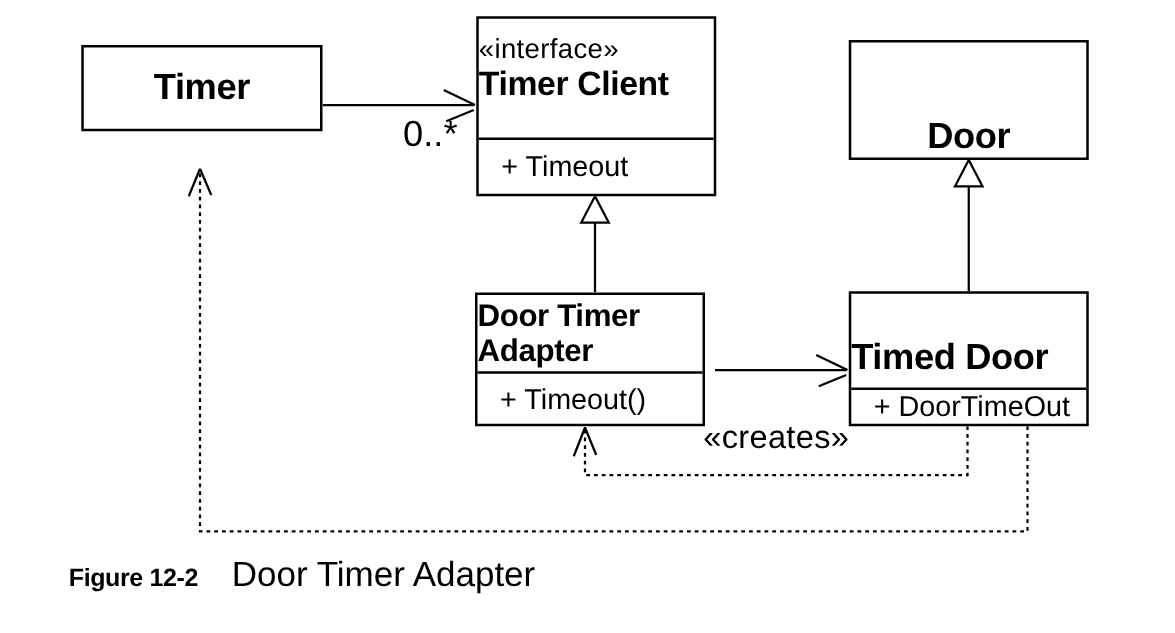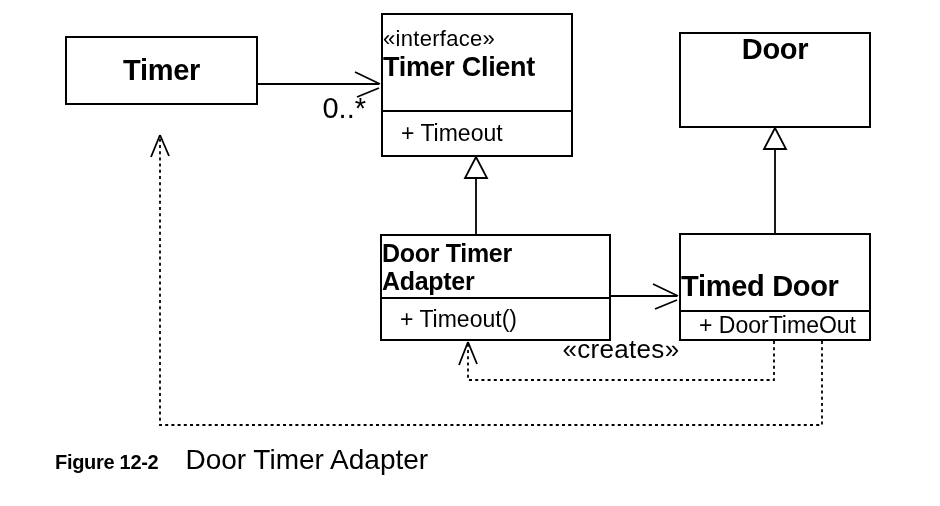--- a/index.html
+++ b/index.html
@@ -23,22 +23,22 @@
   .name-big{font-size:29px;font-weight:bold;letter-spacing:-0.3px;line-height:1.1;}
   .name-mid{font-size:27px;font-weight:bold;letter-spacing:-0.3px;line-height:1.15;}
   .name-adapter{font-size:25px;font-weight:bold;letter-spacing:-0.3px;line-height:1.12;text-align:center;}
   .stereotype{font-size:22px;font-weight:normal;letter-spacing:0.3px;line-height:1.2;}
   .method{font-size:23px;font-weight:normal;}
 
   
   .box-timer{left:65px;top:36px;width:193px;height:69px;justify-content:center;align-items:center;}
   .box-timer-client{left:381px;top:13px;width:192px;height:144px;}
   .box-timer-client .uml-head{height:97px;justify-content:flex-start;padding-top:11px;}
-  .box-door{left:679px;top:32px;width:192px;height:96px;justify-content:flex-start;align-items:center;}
-  .box-adapter{left:380px;top:234px;width:231px;height:107px;}
+  .box-door{left:679px;top:32px;width:192px;height:96px;justify-content:flex-end;align-items:center;}
+  .box-adapter{left:380px;top:234px;width:184px;height:107px;}
   .box-adapter .uml-head{height:63px;}
   .box-timed-door{left:679px;top:233px;width:192px;height:108px;}
   .box-timed-door .uml-head{height:63px;margin-top:29px;}
 
   .float-label{position:absolute;line-height:1;}
   .label-mult{left:310px;top:94px;width:56px;text-align:right;font-size:29px;}
   .label-creates{left:531px;top:336px;width:180px;text-align:center;font-size:26px;letter-spacing:0.3px;}
 
   .caption{position:absolute;left:55px;top:444px;white-space:nowrap;}
   .caption .cap-num{font-size:20px;font-weight:bold;letter-spacing:-0.3px;}

